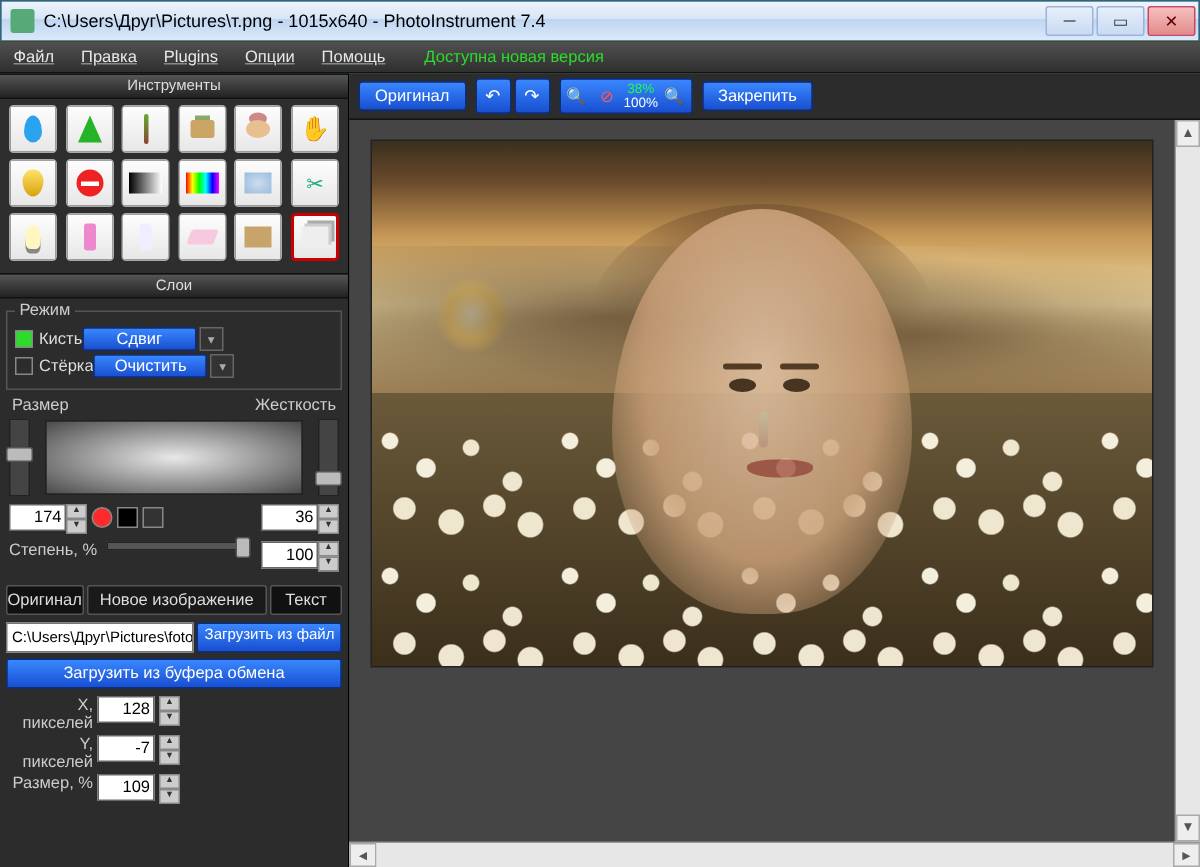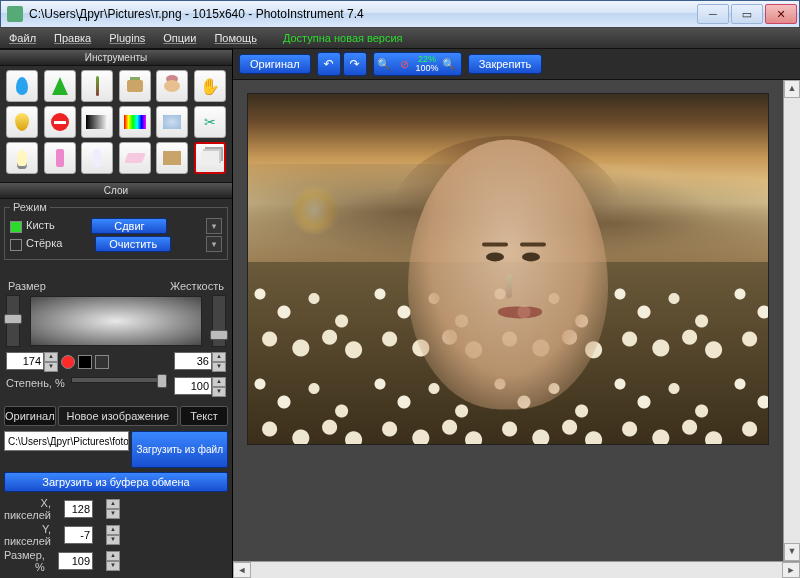--- a/index.html
+++ b/index.html
@@ -41,21 +41,21 @@
   .g-scis{font-size:14px;color:#2a7}
   .g-bulb{width:10px;height:16px;background:#fff6c0;border-radius:50% 50% 30% 30%;box-shadow:0 3px 0 0 #888}
   .g-bottle{width:8px;height:18px;background:#e8c;border-radius:2px}
   .g-cfl{width:8px;height:18px;background:#eef;border-radius:3px}
   .g-eraser{width:18px;height:10px;background:#f7c9e0;transform:skewX(-20deg);border-radius:2px}
   .g-pkg{width:18px;height:14px;background:#c9a46a}
   .g-layer{width:18px;height:14px;background:#eee;box-shadow:2px -2px 0 #ccc,4px -4px 0 #aaa}
   
   .modebox{margin:2px 4px;border:1px solid #555;padding:3px 5px 5px;font-size:11px}
   .modebox legend{padding:0 3px;color:#ccc}
-  .moderow{display:flex;align-items:center;justify-content:space-between;margin:2px 0}
+  .moderow{display:flex;align-items:center;margin:2px 0}
   .cb{width:10px;height:10px;border:1px solid #888;margin-right:4px;display:inline-block;vertical-align:middle}
   .cb.on{background:#2cdc2c}
   .bluebtn{background:linear-gradient(#3a87ff,#184fd0);border:1px solid #0b2f80;color:#fff;font-size:11px;padding:1px 0;border-radius:2px;text-align:center}
   .bluebtn.w{width:74px}
   .smallsq{width:14px;height:14px;border:1px solid #666;background:#333;margin-left:2px;display:flex;align-items:center;justify-content:center;font-size:9px;color:#aaa}
   
   .slrow{display:flex;align-items:center;margin:3px 6px;gap:6px}
   .sltrack{position:relative;height:50px;width:12px;background:#444;border:1px solid #222}
   .slthumb{position:absolute;left:-3px;width:16px;height:8px;background:#bbb;border:1px solid #555;border-radius:2px}
   .slgrad{flex:1;height:48px;margin:0 4px;background:radial-gradient(ellipse at center,#e8e8e8,#4a4a4a);border:1px solid #222}
@@ -73,21 +73,21 @@
   .tab{flex:1;background:#111;border:1px solid #555;text-align:center;padding:3px 0;font-size:11px;color:#ddd;border-radius:2px}
   .tab.sm{flex:0 0 46px}
   .tab.light{background:#1a1a1a}
   
   .hrow{display:flex;margin:2px 4px;gap:2px}
   .combo{flex:1;height:18px;background:#fff;color:#000;border:1px solid #777;font-size:10px;padding:0 3px;display:flex;align-items:center;justify-content:space-between;white-space:nowrap;overflow:hidden}
   
   .shiftbox{margin:3px 4px;display:flex;gap:4px}
   .shiftbtn{flex:1;background:#fff;color:#000;height:58px;border:1px solid #888;display:flex;align-items:center;justify-content:center}
   .shiftopts{width:116px;display:flex;flex-direction:column;gap:2px}
-  .optrow{display:flex;align-items:center;justify-content:flex-end;gap:13px}
+  .optrow{display:flex;justify-content:flex-end;gap:3px}
   .optrow .lbl{flex:1;text-align:right}
   
   .rtoolbar{height:30px;background:#2c2c2c;display:flex;align-items:center;gap:6px;padding:0 6px;border-bottom:1px solid #111}
   .rbtn{background:linear-gradient(#3a87ff,#184fd0);border:1px solid #0b2f80;border-radius:3px;color:#fff;padding:3px 10px;font-size:11px}
   .iconcluster{display:flex;gap:2px}
   .ib{width:22px;height:22px;background:linear-gradient(#3a87ff,#184fd0);border:1px solid #0b2f80;border-radius:3px;display:flex;align-items:center;justify-content:center;font-size:12px;color:#fff}
   .zoombox{display:flex;align-items:center;background:linear-gradient(#3a87ff,#184fd0);border:1px solid #0b2f80;border-radius:3px;height:22px;padding:0 2px;gap:2px}
   .zb{width:18px;height:18px;display:flex;align-items:center;justify-content:center;border-radius:2px;font-size:11px}
   .zvals{font-size:9px;line-height:9px;text-align:center;color:#fff}
   .zvals .top{color:#1bff4d}
@@ -216,21 +216,21 @@
           <div class="bluebtn w">Сдвиг</div>
           <div class="smallsq">▾</div>
         </div>
         <div class="moderow">
           <label><span class="cb"></span><span>Стёрка</span></label>
           <div class="bluebtn w">Очистить</div>
           <div class="smallsq">▾</div>
         </div>
       </fieldset>
 
-      <div style="display:flex;justify-content:space-between;margin:18px 8px 0">
+      <div style="display:flex;justify-content:space-between;margin:2px 8px 0">
         <span class="lbl">Размер</span>
         <span class="lbl">Жесткость</span>
       </div>
       <div class="slrow">
         <div class="sltrack">
             <div class="slthumb" style="top:18px"></div>
           </div>
         <div class="slgrad"></div>
         <div class="sltrack">
             <div class="slthumb" style="top:34px"></div>
@@ -269,21 +269,21 @@
       <div class="tabs">
         <div class="tab sm">Оригинал</div>
         <div class="tab light">Новое изображение</div>
         <div class="tab sm">Текст</div>
       </div>
 
       <div class="hrow">
         <div class="combo">
             <span>C:\Users\Друг\Pictures\foto na </span>
           </div>
-        <div class="bluebtn" style="padding:12px 4px;font-size:10px">Загрузить из файл</div>
+        <div class="bluebtn" style="padding:2px 4px;font-size:10px">Загрузить из файл</div>
       </div>
       <div class="hrow">
         <div class="bluebtn" style="flex:1;padding:3px 0">Загрузить из буфера обмена</div>
       </div>
 
       <div class="shiftbox">
         <div class="shiftopts">
           <div class="optrow">
               <span class="lbl">X, пикселей</span>
               <span class="spin">128</span>
@@ -324,21 +324,21 @@
             </div>
         </div>
         <div class="zoombox">
           <div class="zb">
               <span>🔍</span>
             </div>
           <div class="zb" style="color:#f55">
               <span>⊘</span>
             </div>
           <div class="zvals">
-            <div class="top">22%</div>
+            <div class="top">38%</div>
             <div>100%</div>
           </div>
           <div class="zb">
               <span>🔍</span>
             </div>
         </div>
         <div class="rbtn">Закрепить</div>
       </div>
       <div class="rlow">
         <div class="canvaswrap">

